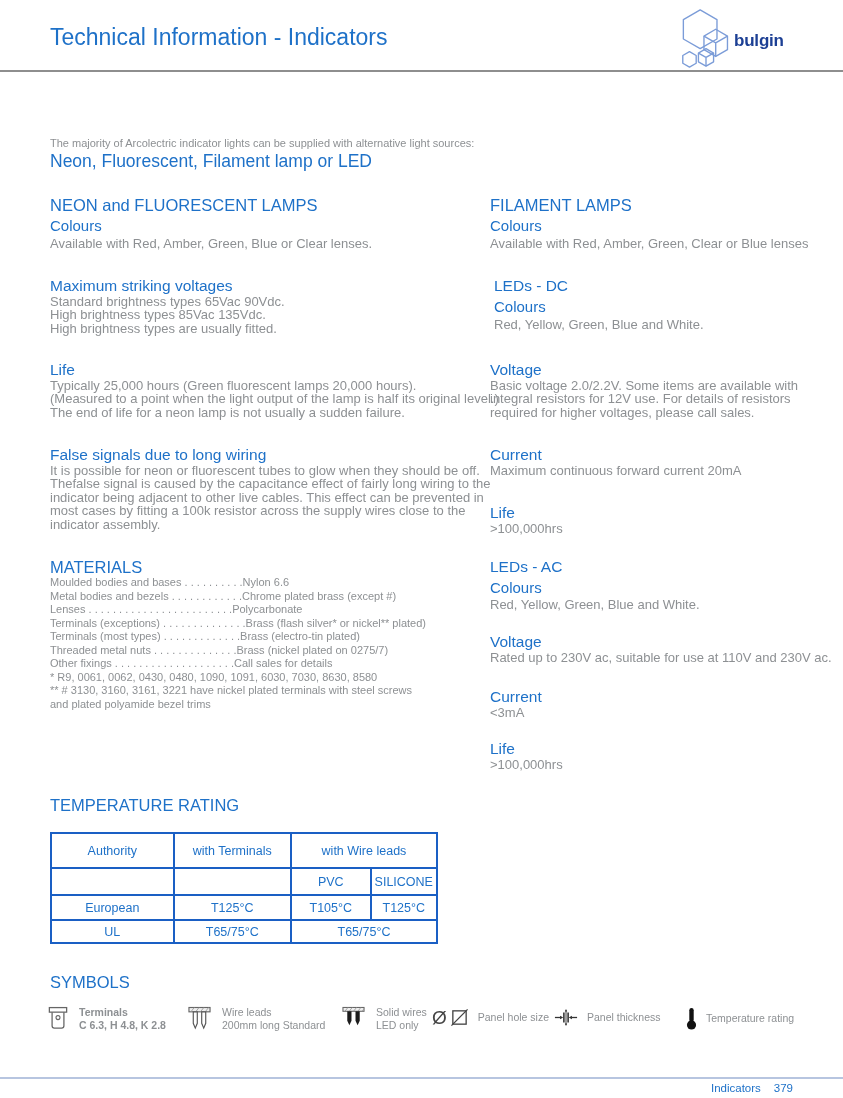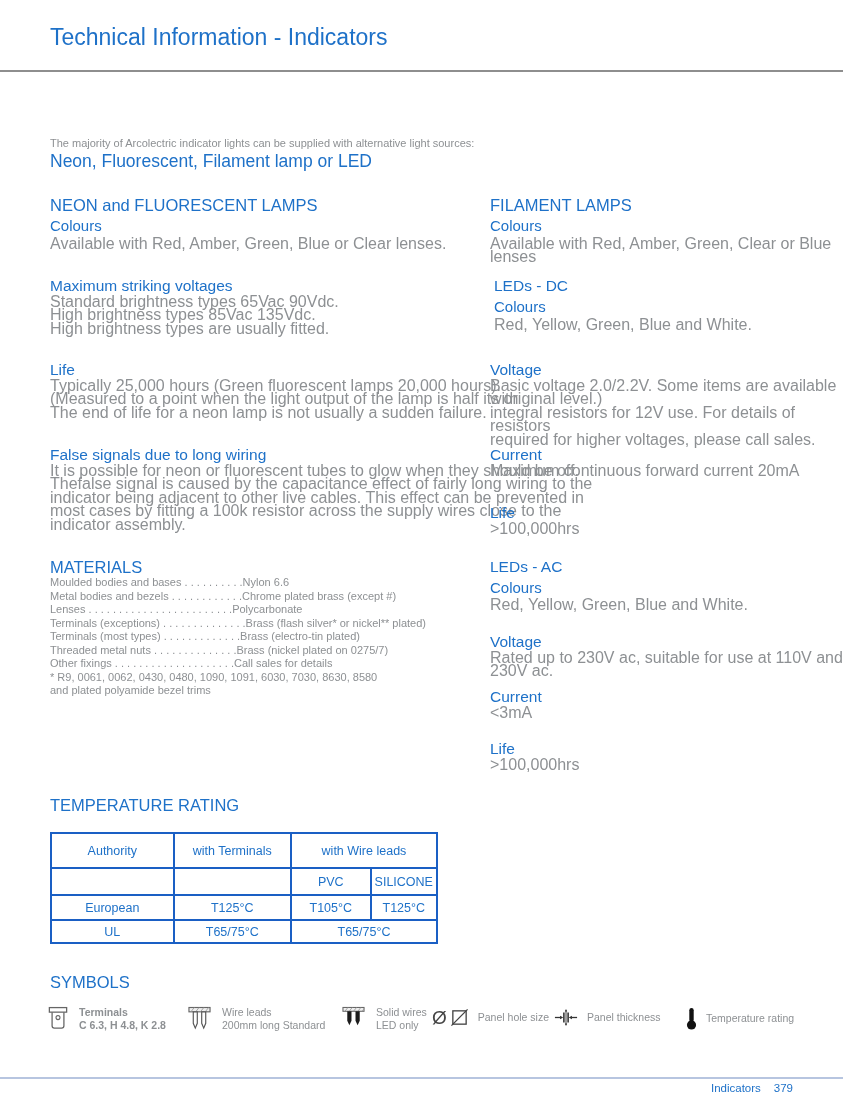--- a/index.html
+++ b/index.html
@@ -16,38 +16,51 @@
   .abs{position:absolute;}
   .title{left:50px;top:24px;font-size:23px;font-weight:400;color:var(--blue);}
   .logo{left:676px;top:4px;display:flex;align-items:center;}
   .logo-text{font-size:17px;font-weight:700;color:var(--navy);letter-spacing:-0.2px;margin-left:-2px;margin-top:6px;}
   .header-rule{left:0;top:70px;width:843px;height:2px;background:#8e8e8e;}
   .lead{left:50px;top:137px;font-size:11px;color:var(--gray);}
   .highlight{left:50px;top:151px;font-size:17.5px;color:var(--blue);}
   .h1sec{font-size:16.5px;font-weight:400;color:var(--blue);}
   .h2sec{font-size:15.5px;font-weight:400;color:var(--blue);}
   .h3sec{font-size:15px;font-weight:400;color:var(--blue);}
-  .body{font-size:16px;line-height:13.4px;color:var(--gray);white-space:pre-line;}
+  .body{font-size:13px;line-height:13.4px;color:var(--gray);white-space:pre-line;}
   .mline{font-size:11px;line-height:13.5px;color:var(--gray);}
   table.temp{border-collapse:collapse;width:388px;}
   table.temp td{border:2px solid var(--tblue);color:var(--blue);text-align:center;vertical-align:middle;font-size:12.5px;}
   .sym-item{display:flex;align-items:flex-start;gap:11px;}
   .sym-item.center{align-items:center;gap:9px;}
   .sym-label{font-size:10.5px;line-height:13px;color:var(--gray);white-space:pre-line;}
   .footer-rule{left:0;top:1077px;width:843px;height:2px;background:#b7c5e0;}
   .footer-text{right:50px;top:1082px;font-size:11.5px;color:var(--blue);display:flex;gap:13px;}
   .phi{font-size:19px;color:#444;line-height:1;margin-right:3px;font-weight:400;}
   .hole-wrap{display:flex;align-items:center;}
 </style>
 </head>
 <body>
 
 <div class="page">
 
   <div class="abs title">Technical Information - Indicators</div>
+  <div class="abs logo">
+    <svg width="60" height="68" viewBox="0 0 60 70">
+      <g fill="none" stroke="#7b9cd8" stroke-width="1.4" stroke-linejoin="round">
+        <polygon points="24,6 41.3,16 41.3,36 24,46 6.7,36 6.7,16"></polygon>
+        <polygon points="40,26 52.1,33 52.1,47 40,54 27.9,47 27.9,33"></polygon>
+        <path d="M40 40 L40 54 M40 40 L27.9 33 M40 40 L52.1 33"></path>
+        <polygon points="30,46 37.8,50.5 37.8,59.5 30,64 22.2,59.5 22.2,50.5"></polygon>
+        <path d="M30 55 L30 64 M30 55 L22.2 50.5 M30 55 L37.8 50.5"></path>
+        <polygon points="13,49 19.9,53 19.9,61 13,65 6.1,61 6.1,53"></polygon>
+      </g>
+    </svg>
+    <span class="logo-text">bulgin</span>
+  </div>
   <div class="abs header-rule"></div>
 
   <div class="abs lead">The majority of Arcolectric indicator lights can be supplied with alternative light sources:</div>
   <div class="abs highlight">Neon, Fluorescent, Filament lamp or LED</div>
 
   <div class="abs h1sec" style="left:50px;top:196px;">NEON and FLUORESCENT LAMPS</div>
   <div class="abs h3sec" style="left:50px;top:217px;">Colours</div>
   <div class="abs body" style="left:50px;top:237px;">Available with Red, Amber, Green, Blue or Clear lenses.</div>
 
   <div class="abs h2sec" style="left:50px;top:277px;">Maximum striking voltages</div>
@@ -70,20 +83,21 @@
   <div class="abs h1sec" style="left:50px;top:558px;">MATERIALS</div>
   <div class="abs" style="left:50px;top:576px;">
     <div class="mline">Moulded bodies and bases . . . . . . . . . .Nylon 6.6</div>
     <div class="mline">Metal bodies and bezels . . . . . . . . . . . .Chrome plated brass (except #)</div>
     <div class="mline">Lenses . . . . . . . . . . . . . . . . . . . . . . . .Polycarbonate</div>
     <div class="mline">Terminals (exceptions) . . . . . . . . . . . . . .Brass (flash silver* or nickel** plated)</div>
     <div class="mline">Terminals (most types) . . . . . . . . . . . . .Brass (electro-tin plated)</div>
     <div class="mline">Threaded metal nuts . . . . . . . . . . . . . .Brass (nickel plated on 0275/7)</div>
     <div class="mline">Other fixings . . . . . . . . . . . . . . . . . . . .Call sales for details</div>
     <div class="mline">* R9, 0061, 0062, 0430, 0480, 1090, 1091, 6030, 7030, 8630, 8580</div>
+    <div class="mline">** # 3130, 3160, 3161, 3221 have nickel plated terminals with steel screws</div>
     <div class="mline">and plated polyamide bezel trims</div>
   </div>
 
   <div class="abs h1sec" style="left:490px;top:196px;">FILAMENT LAMPS</div>
   <div class="abs h3sec" style="left:490px;top:217px;">Colours</div>
   <div class="abs body" style="left:490px;top:237px;">Available with Red, Amber, Green, Clear or Blue lenses</div>
 
   <div class="abs h2sec" style="left:494px;top:277px;">LEDs - DC</div>
   <div class="abs h3sec" style="left:494px;top:298px;">Colours</div>
   <div class="abs body" style="left:494px;top:318px;">Red, Yellow, Green, Blue and White.</div>

